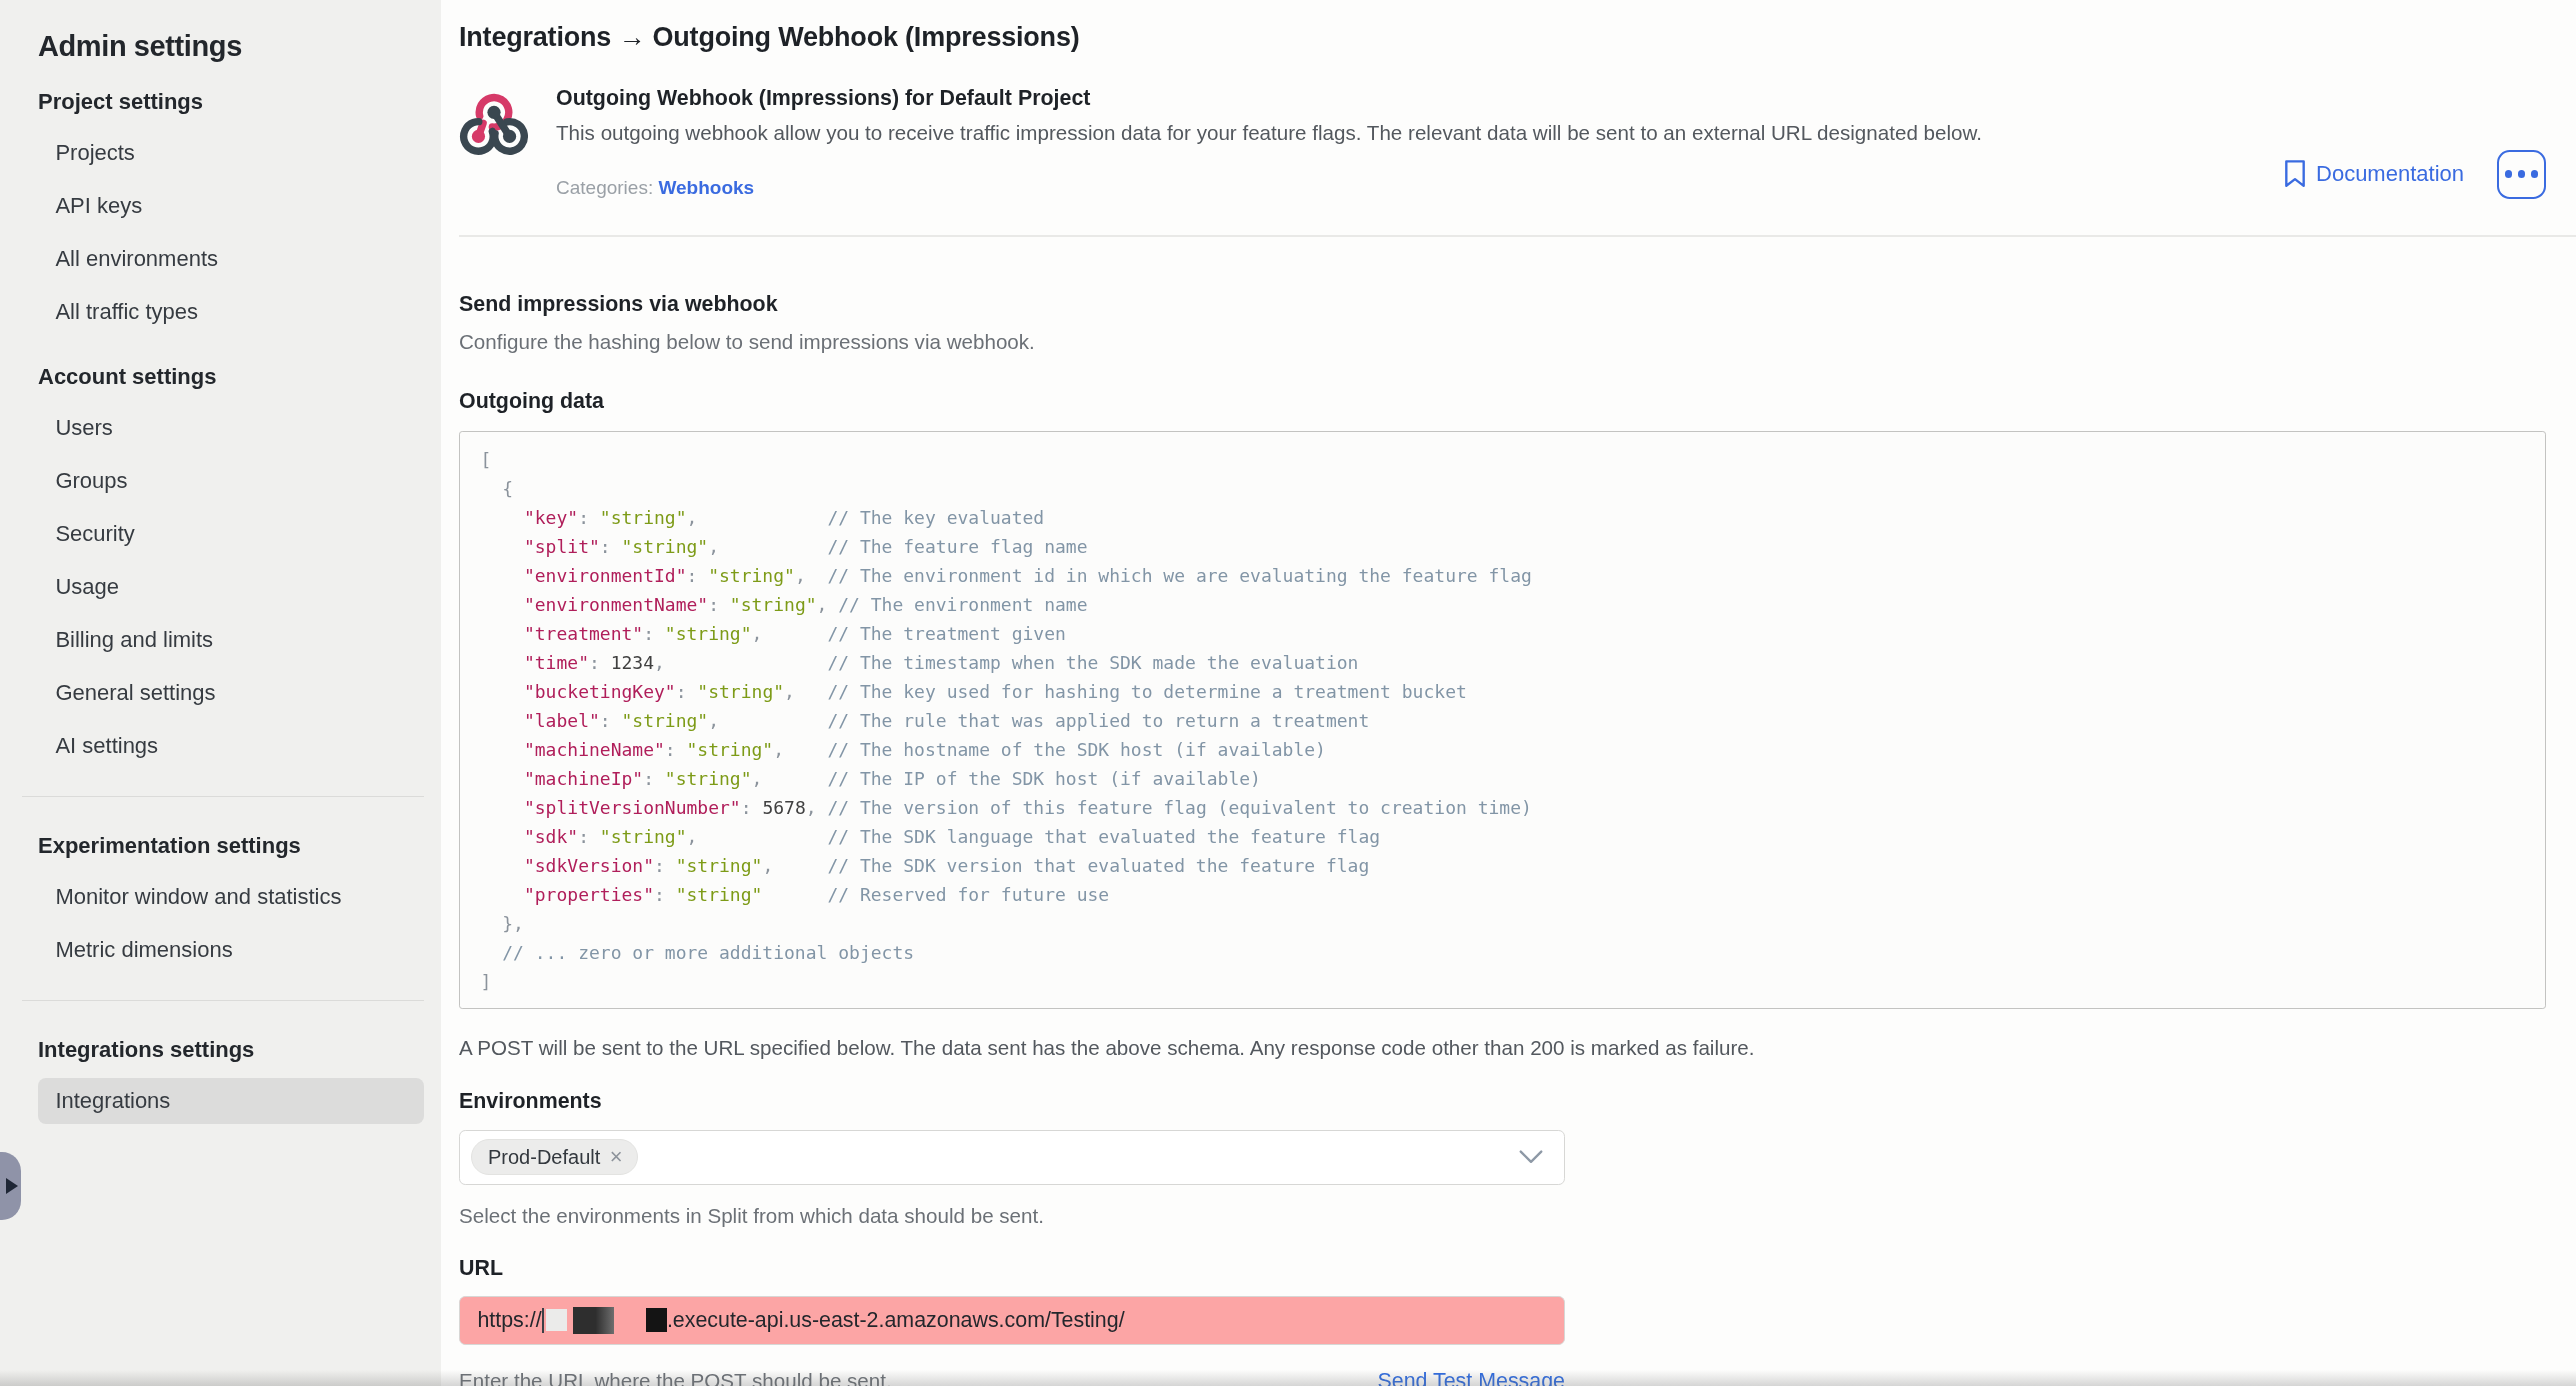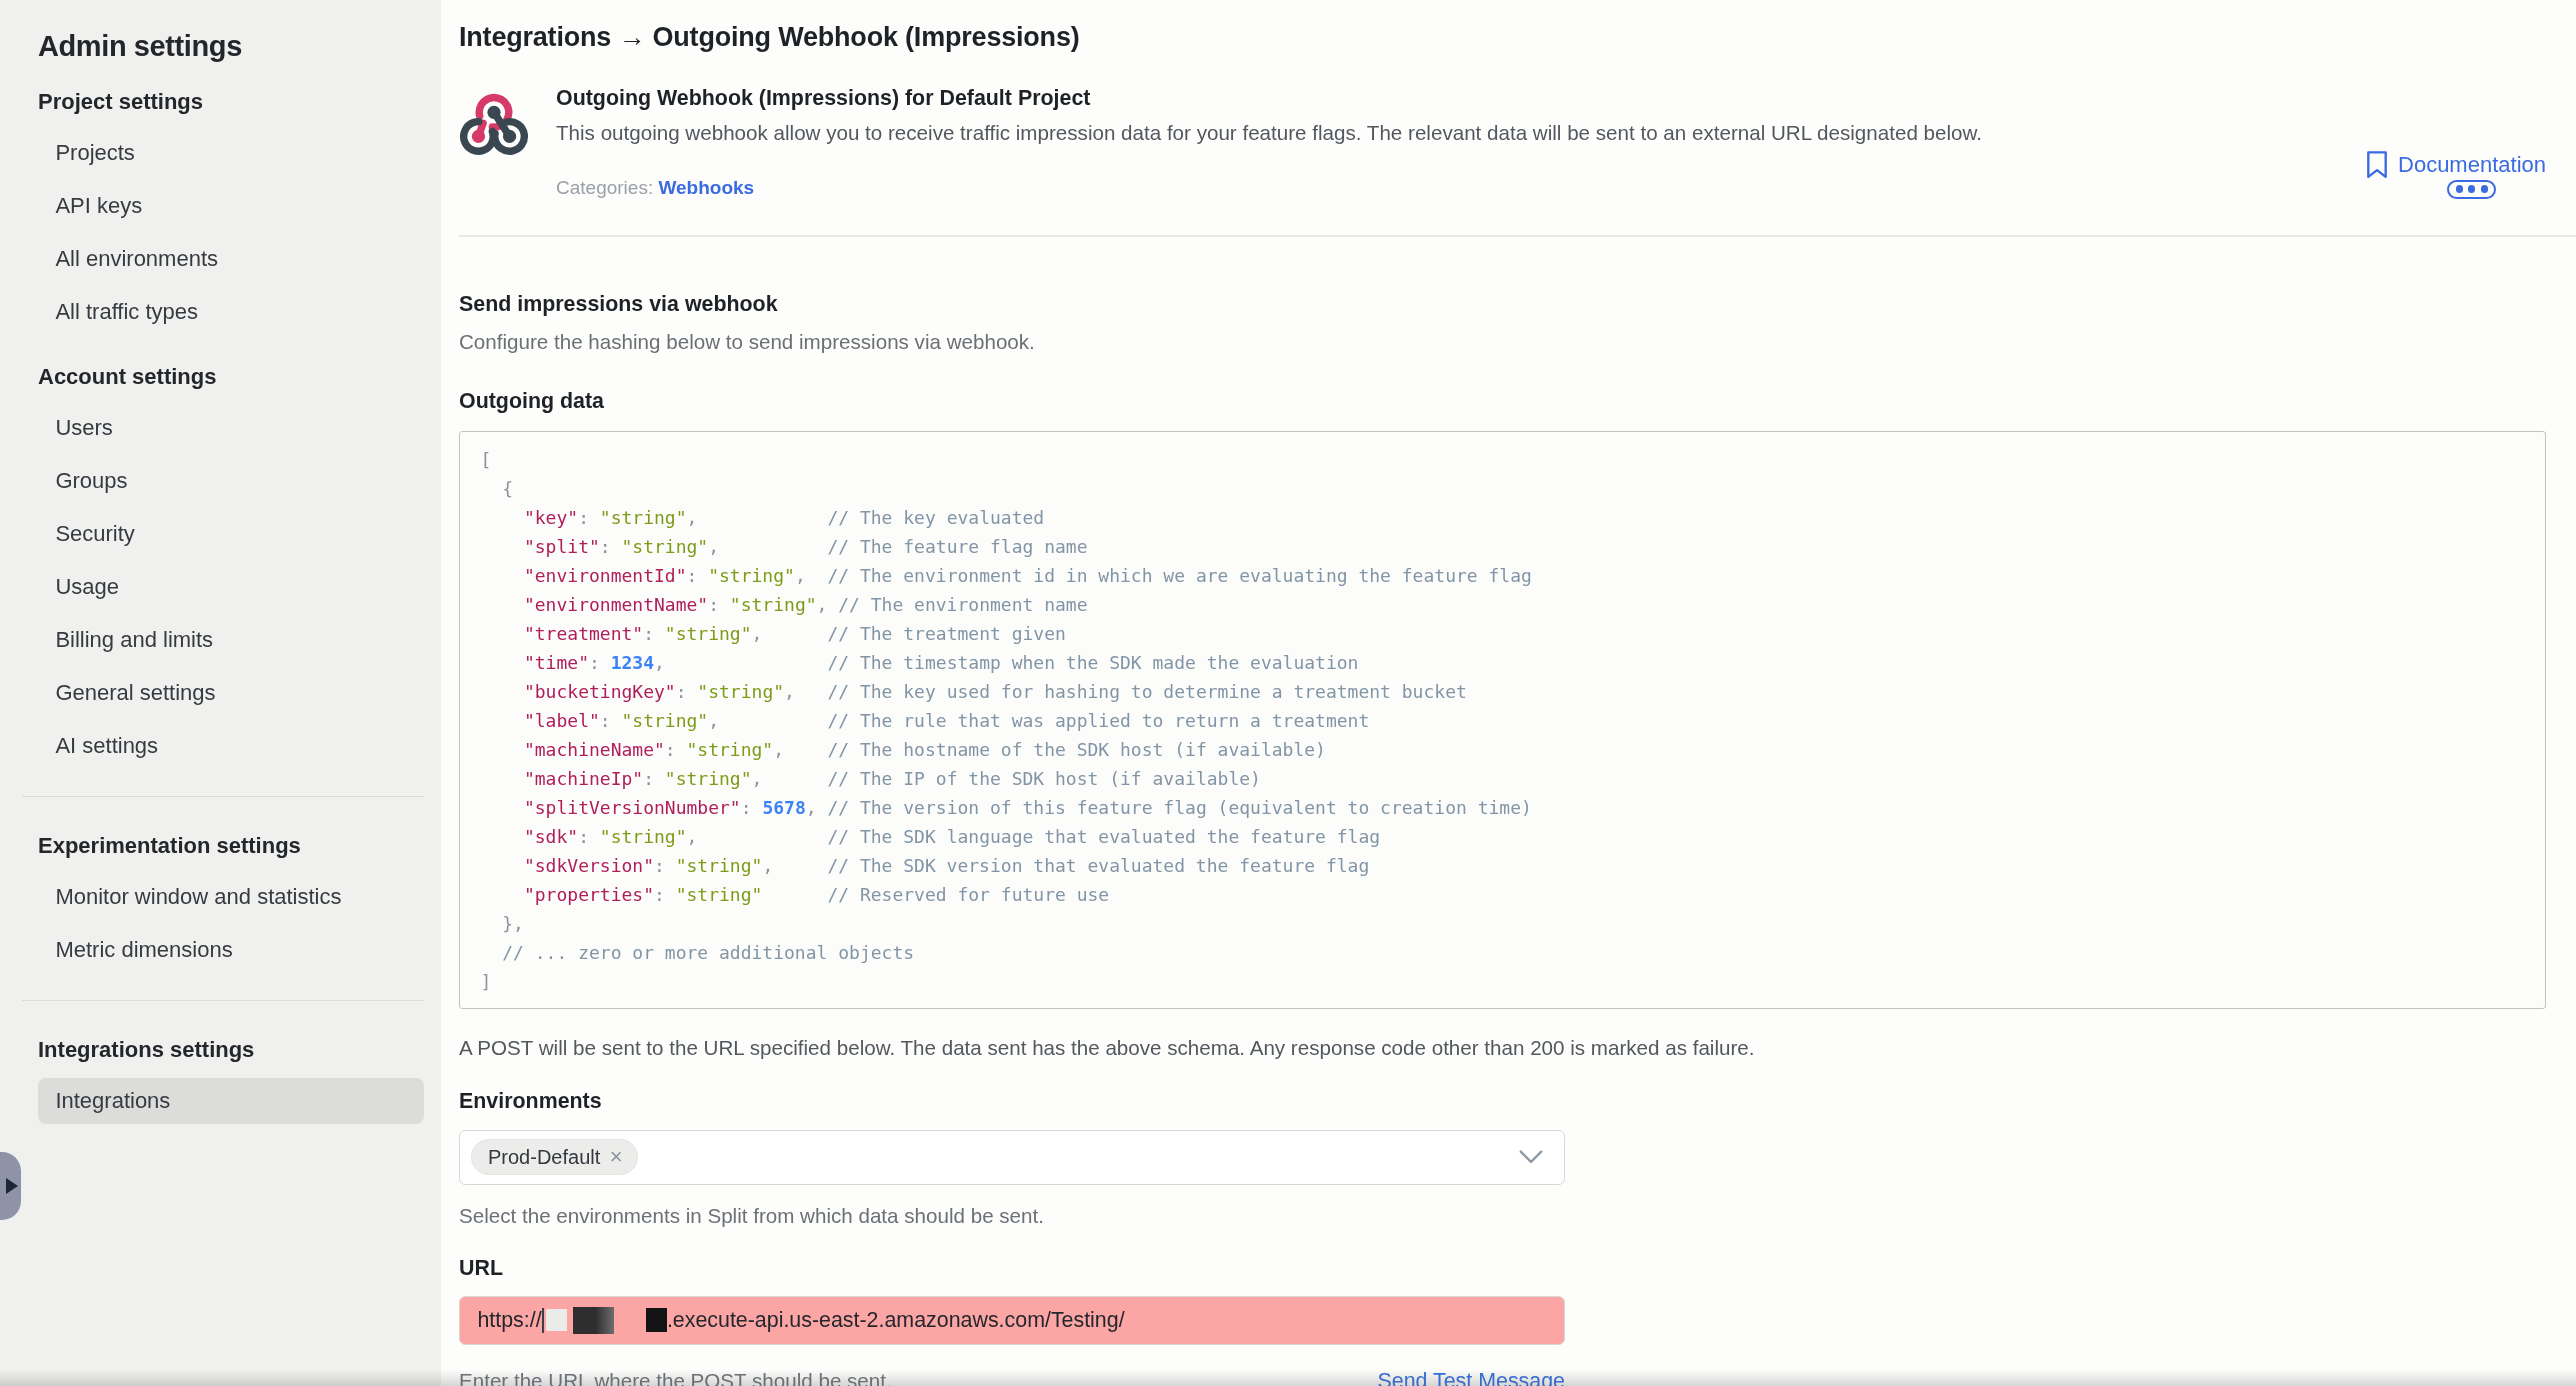--- a/index.html
+++ b/index.html
@@ -53,21 +53,21 @@
 
   .card-row { display:flex; justify-content:space-between; margin-top:33px;align-items:flex-end; }
   .card-left { display:flex; }
   .logo-wrap { width:70px; min-width:70px; margin-top:3.2px; }
   .card-text { margin-left:27px; }
   .card-title { font-size:21.4px; font-weight:700; color:#1e2227; }
   .card-desc { font-size:20.6px; color:#53585e; margin-top:9.5px; max-width:1503px; }
   .card-cats { margin-top:32px; font-size:19px; color:#9aa0a6; }
   .cat-link { color:#3a6be0; font-weight:700; cursor:pointer; }
 
-  .card-right { display:flex; align-items:center; height:49px; margin-top:11px;flex-direction:column; }
+  .card-right { display:flex; align-items:center; height:49px; margin-top:11px; }
   .doc-link { display:flex; align-items:center; color:#3a6be0; font-size:22px; cursor:pointer; white-space:nowrap; }
   .doc-link svg { margin-right:9.5px; }
   .menu-btn {
     width:49px; height:49px; margin-left:33px;
     border:2.4px solid #3a6be0; border-radius:12.7px;
     background:transparent; cursor:pointer;
     display:flex; align-items:center; justify-content:center;
   }
   .menu-btn .dot { width:7.1px; height:7.1px; border-radius:50%; background:#3a6be0; margin:0 2.8px; }
 
@@ -88,21 +88,21 @@
   pre.code {
     margin:0;
     font-family:"DejaVu Sans Mono","Liberation Mono",monospace;
     font-size:18px; line-height:29px;
     color:#8b939c;
     white-space:pre;
   }
   .tok-p { color:#8b939c; }
   .tok-k { color:#b01e5a; }
   .tok-s { color:#7d9b17; }
-  .tok-n { color:#3b82f6;font-weight:bold; }
+  .tok-n { color:#404040; }
   .tok-c { color:#8295a6; }
 
   .post-note { margin-top:27px; font-size:20.6px; color:#53585e; }
 
   .select-box {
     margin-top:16px; width:1106px; height:55px;
     border:1.6px solid #d7d7d5; border-radius:6.3px; background:#ffffff;
     display:flex; align-items:center; justify-content:space-between;
     padding:0 20.6px 0 11px; cursor:pointer;
   }

